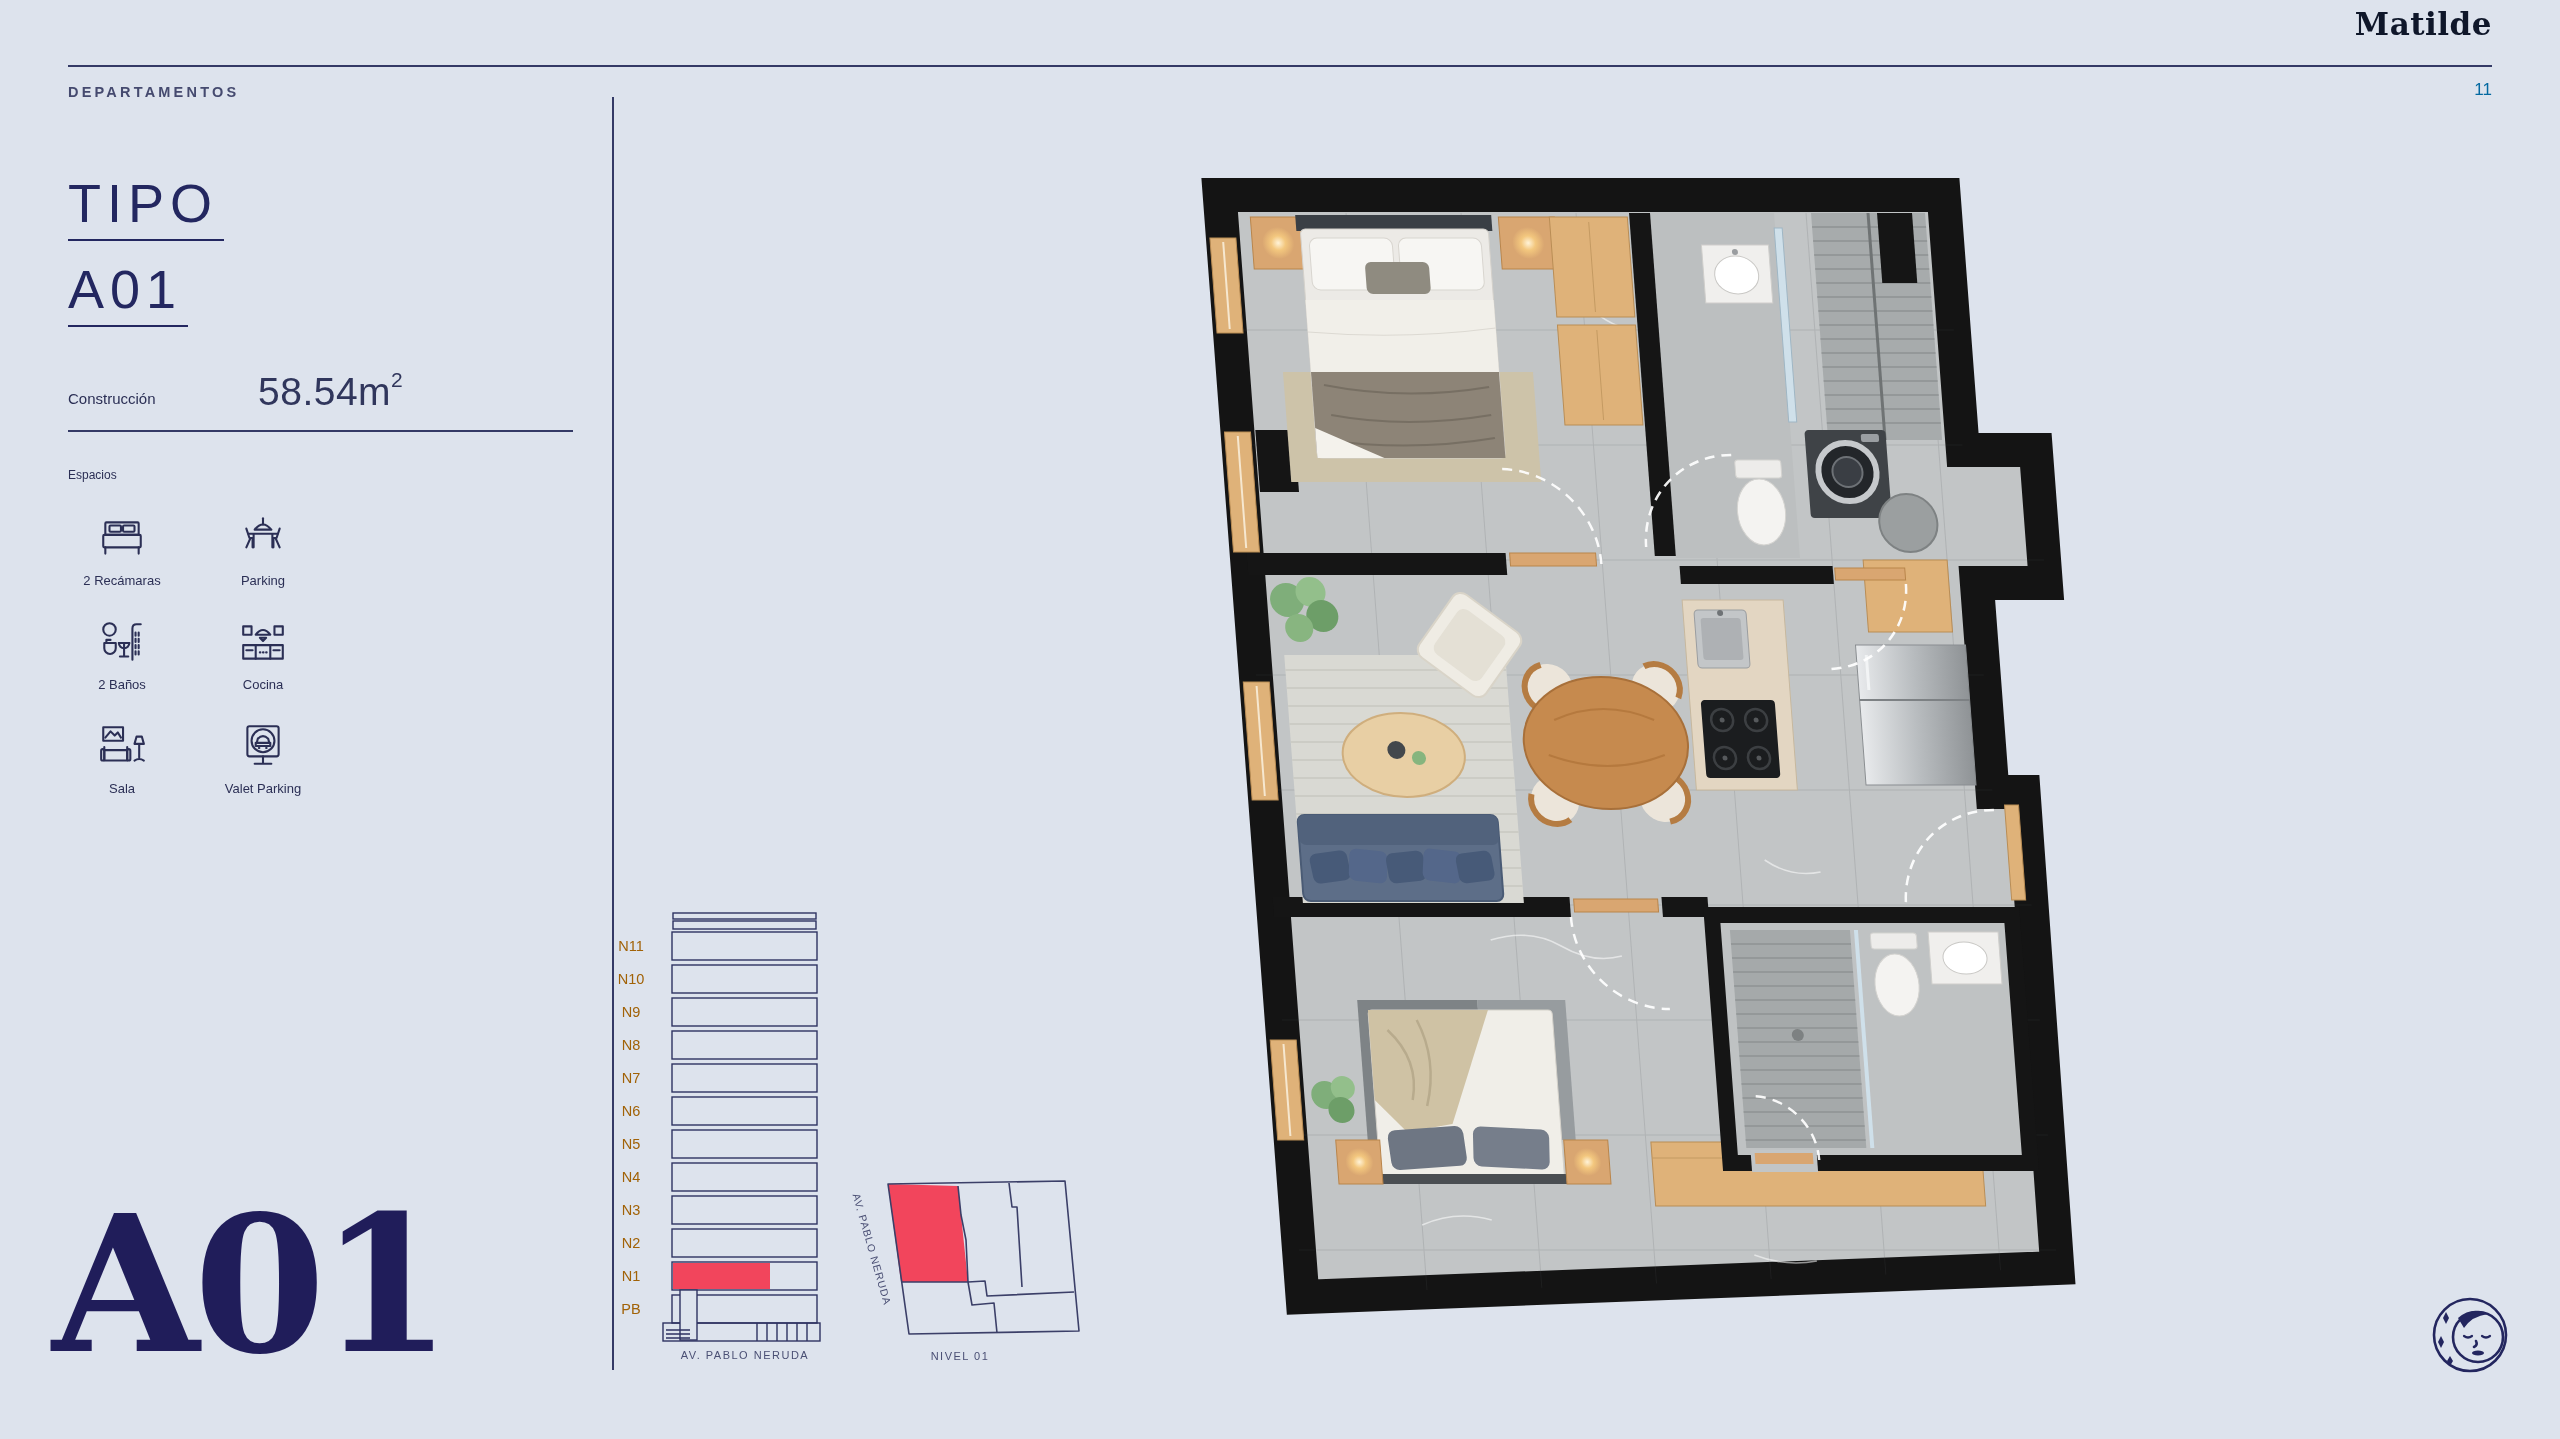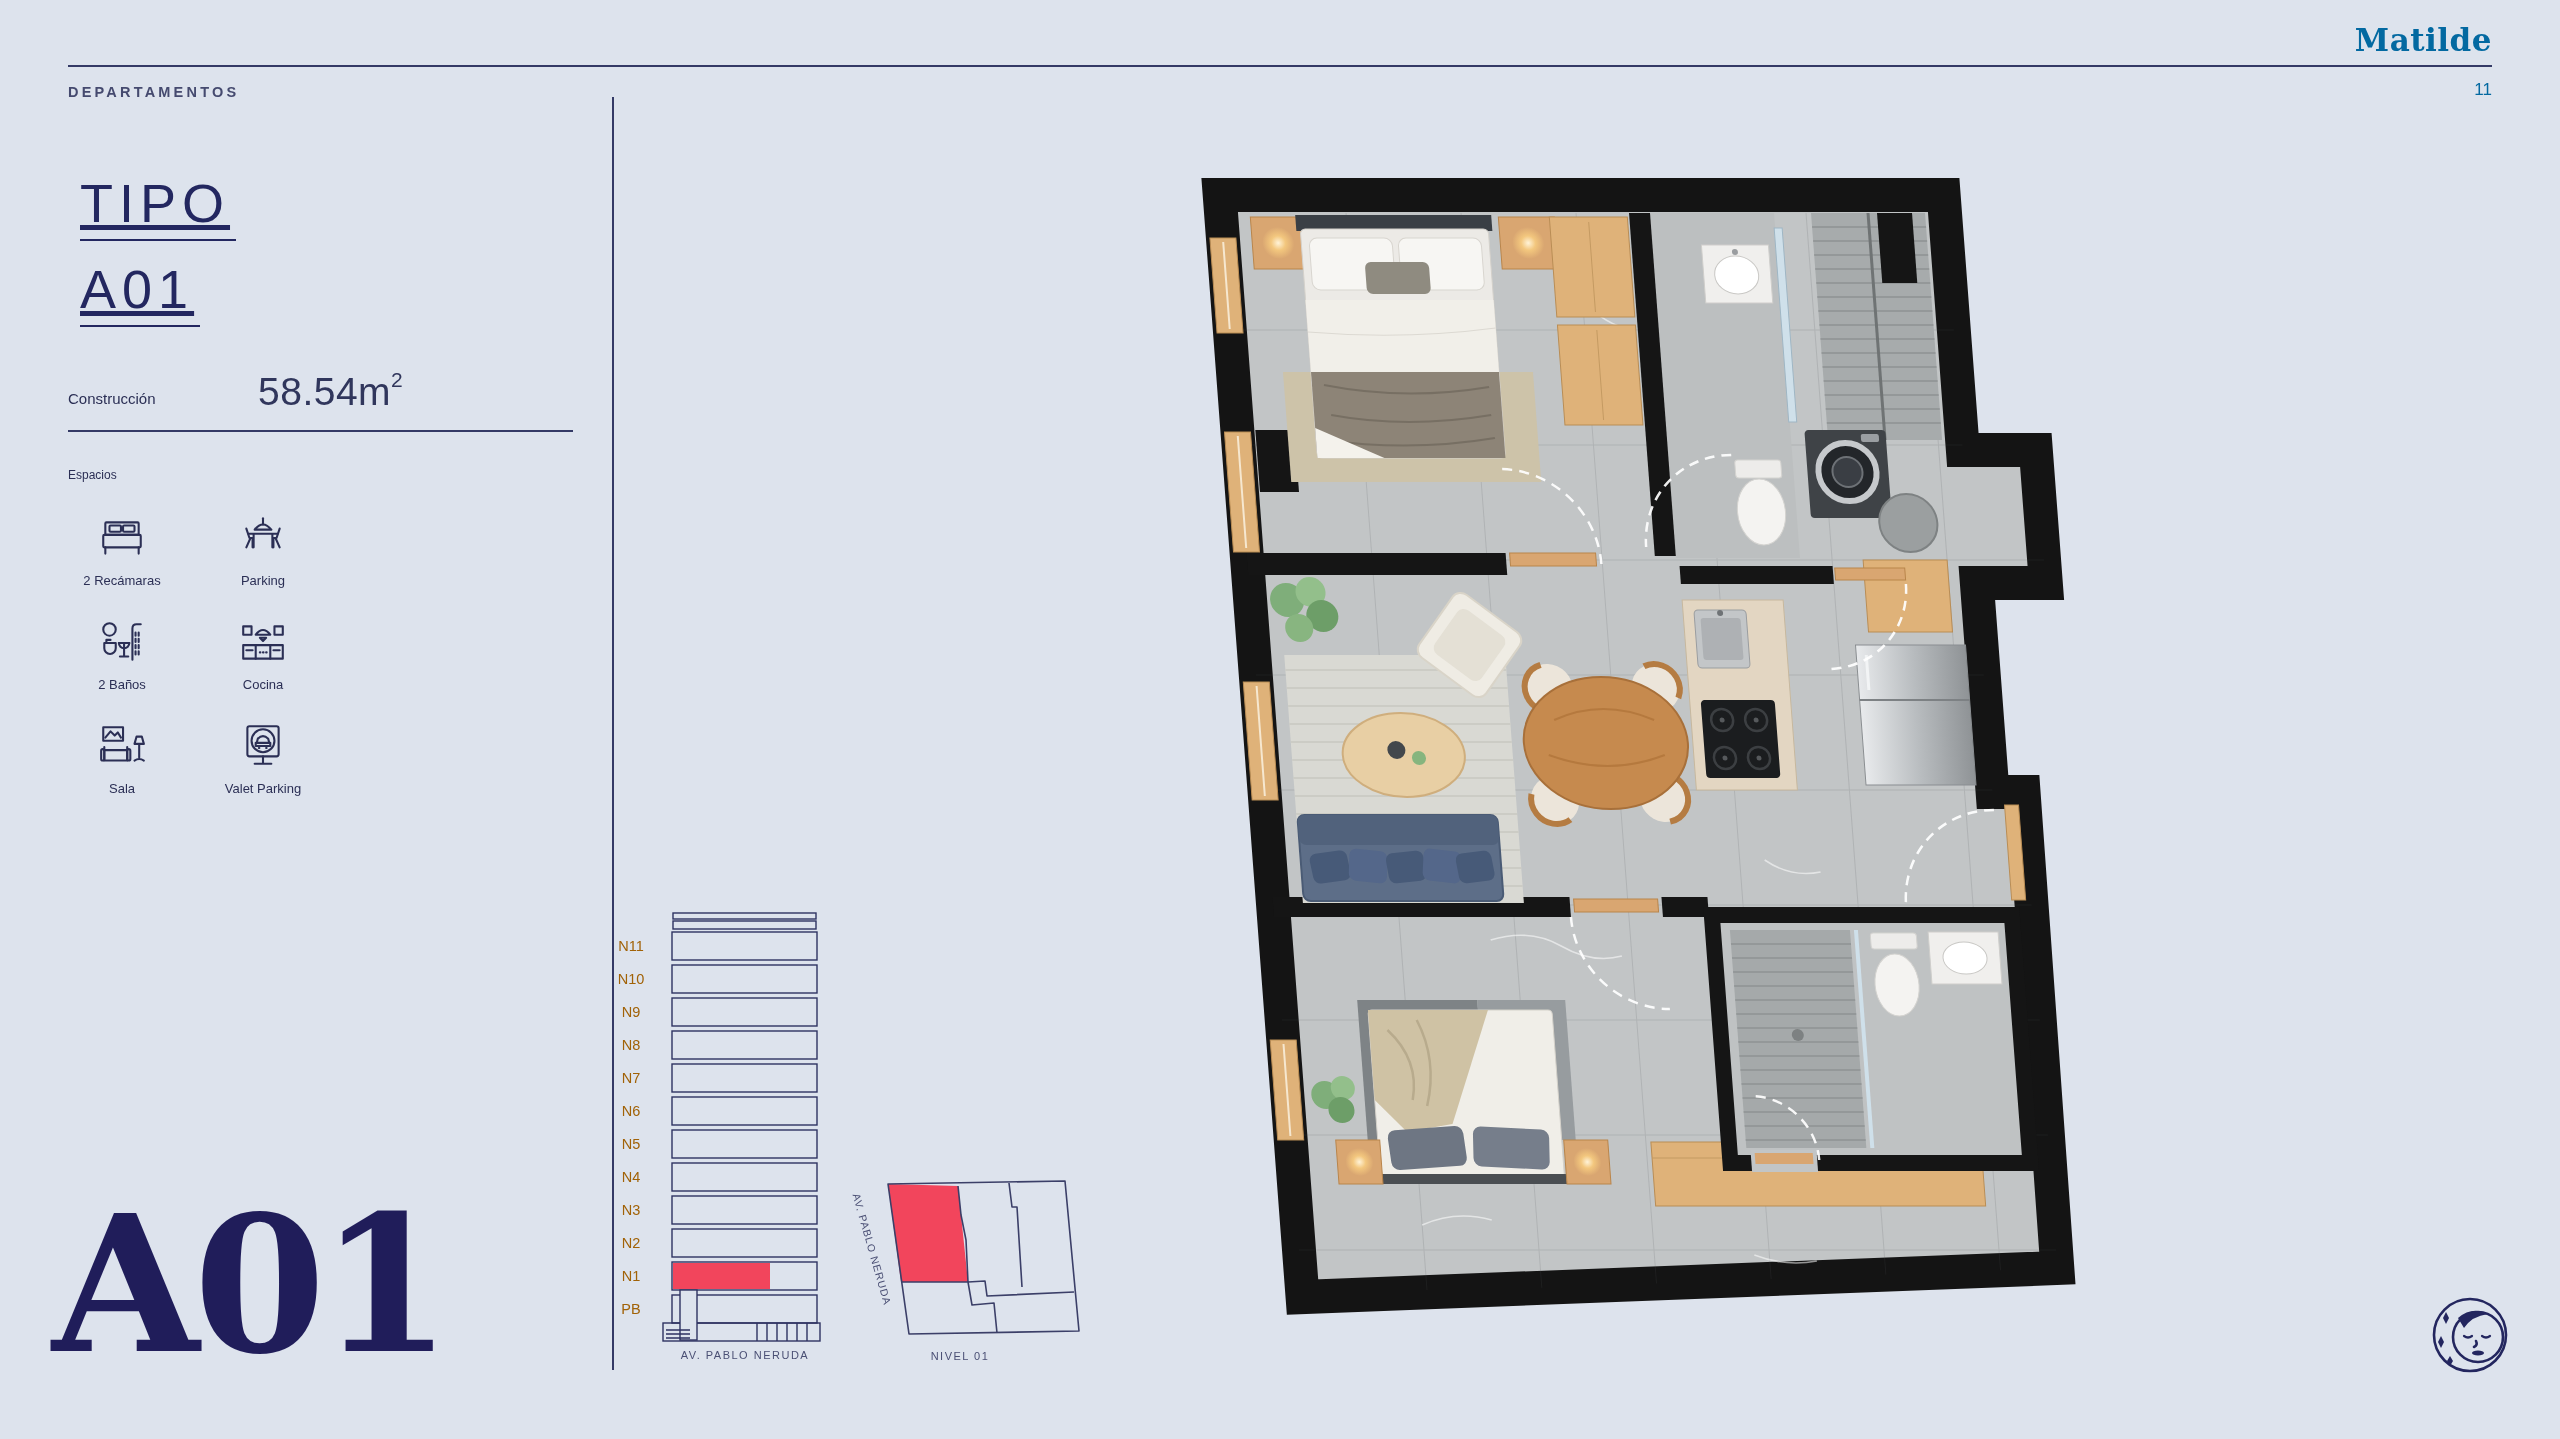--- a/index.html
+++ b/index.html
@@ -6,21 +6,21 @@
   body{
     width:2560px;height:1439px;position:relative;overflow:hidden;
     background:#dde3ed;
     font-family:"Liberation Sans", sans-serif;
     color:#2b2f55;
   }
   .abs{position:absolute;}
   #scene{position:absolute;left:0;top:0;width:2560px;height:1439px;}
   .rule{background:#343a66;}
   .section-title{font-size:14.5px;letter-spacing:3.2px;color:#454a6f;font-weight:700;}
-  .brand{font-family:"DejaVu Serif", serif;font-weight:700;font-size:31px;color:#0369a1;letter-spacing:.5px;margin-top:16px;}
+  .brand{font-family:"DejaVu Serif", serif;font-weight:700;font-size:31px;color:#0f172a;letter-spacing:.5px;}
   .pagenum{font-size:17px;color:#0369a1;}
   .big-title{color:#232760;font-size:54px;font-weight:300;letter-spacing:6px;line-height:1;}
   .big-title .line{display:table;padding:0 6px 9px 0;border-bottom:2px solid #232760;margin-bottom:21px;}
   .c-label{font-size:15px;color:#2b2f55;}
   .c-value{font-size:39px;font-weight:300;color:#30365c;letter-spacing:.5px;text-align:right;}
   .c-value sup{font-size:21px;vertical-align:18px;}
   .espacios{font-size:12px;color:#2b2f55;font-weight:500;}
   .amen-grid{display:grid;grid-template-columns:132px 150px;row-gap:30px;justify-items:center;}
   .amen{display:flex;flex-direction:column;align-items:center;}
   .amen svg{width:50px;height:50px;}
@@ -329,21 +329,21 @@
       <polygon points="2450,1356 2453,1361 2450,1366 2447,1361"></polygon>
     </g>
   </g>
 </svg>
 
 <div class="abs rule" style="left:68px;top:65px;width:2424px;height:2px;"></div>
 <div class="abs section-title" style="left:68px;top:84px;">DEPARTAMENTOS</div>
 <div class="abs brand" style="right:68px;top:6px;">Matilde</div>
 <div class="abs pagenum" style="right:68px;top:80px;">11</div>
 
-<div class="abs big-title" style="left:80px;top:176px;text-decoration:underline;">
+<div class="abs big-title" style="left:68px;top:176px;">
   <div class="line">TIPO</div>
   <div class="line">A01</div>
 </div>
 
 <div class="abs c-label" style="left:68px;top:390px;">Construcción</div>
 <div class="abs c-value" style="left:258px;top:368px;"><span>58.54m</span><sup>2</sup></div>
 <div class="abs rule" style="left:68px;top:430px;width:505px;height:1.6px;"></div>
 
 <div class="abs espacios" style="left:68px;top:468px;">Espacios</div>
 

